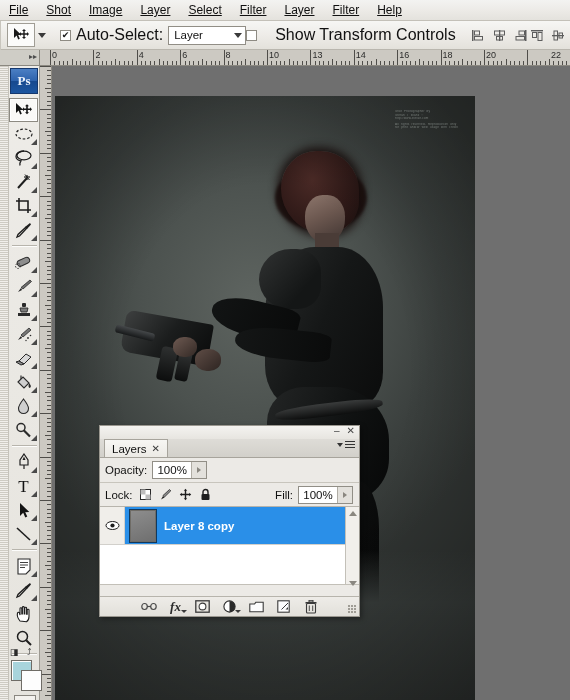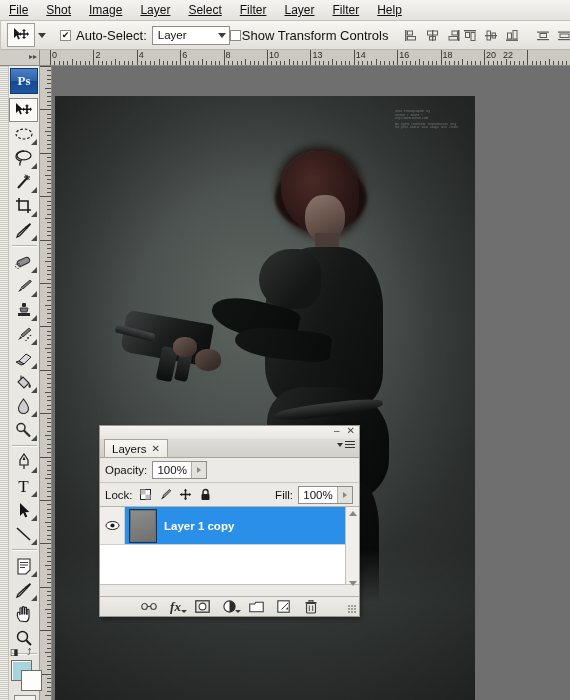--- a/index.html
+++ b/index.html
@@ -56,21 +56,21 @@
     width:0;height:0;border-left:4px solid transparent;border-right:4px solid transparent;
     border-top:5px solid #3a3a3a;
   }
   .ob-sep{width:1px;height:22px;background:#c3c0b8;margin:0 7px;
     box-shadow:1px 0 0 #f7f6f3;}
   .chk{
     width:11px;height:11px;border:1px solid #8e8b83;background:#fff;
     display:inline-flex;align-items:center;justify-content:center;
     font-size:9px;line-height:1;color:#1b1b1b;box-sizing:border-box;
   }
-  .ob-label{font-size:13px;color:#111;white-space:nowrap;}
+  .ob-label{font-size:16px;color:#111;white-space:nowrap;}
   .ob-select{
     width:78px;height:19px;border:1px solid #918e86;background:#fff;
     display:flex;align-items:center;justify-content:space-between;
     padding:0 3px 0 5px;box-sizing:border-box;font-size:11.5px;color:#111;
   }
   .align-group{display:flex;align-items:center;gap:4px;}
   .align-btn{width:17px;height:17px;display:flex;align-items:center;justify-content:center;}
 
   
   .ruler-corner{
@@ -396,21 +396,21 @@
       <span class="chk">✔</span>
       <span class="ob-label">Auto-Select:</span>
       <div class="ob-select">
         <span>Layer</span>
         <span class="caret-dn"></span>
       </div>
     </div>
 
     <div style="width:16px"></div>
 
-    <div style="display:flex;align-items:center;gap:1px;">
+    <div style="display:flex;align-items:center;gap:18px;">
       <span class="chk"></span>
       <span class="ob-label">Show Transform Controls</span>
     </div>
 
     <div class="ob-sep"></div>
 
     <div class="align-group">
       <div class="align-btn">
         <svg width="15" height="13" viewBox="0 0 15 13">
             <rect x="1" y="1" width="1.5" height="11" fill="#5d5d5d"></rect>
@@ -606,21 +606,21 @@
       <div class="rtick" style="left: 448.34px; height: 4px;"></div>
       <div class="rtick" style="left: 452.68px; height: 4px;"></div>
       <div class="rtick" style="left: 457.02px; height: 4px;"></div>
       <div class="rtick" style="left: 461.36px; height: 4px;"></div>
       <div class="rtick" style="left: 465.7px; height: 6px;"></div>
       <div class="rtick" style="left: 470.04px; height: 4px;"></div>
       <div class="rtick" style="left: 474.38px; height: 4px;"></div>
       <div class="rtick" style="left: 478.72px; height: 4px;"></div>
       <div class="rtick" style="left: 483.06px; height: 4px;"></div>
       <div class="rtick" style="left: 487.4px; height: 15px;"></div>
-      <div class="rnum" style="left: 463px;">22</div>
+      <div class="rnum" style="left: 511px;">22</div>
       <div class="rtick" style="left: 491.74px; height: 4px;"></div>
       <div class="rtick" style="left: 496.08px; height: 4px;"></div>
       <div class="rtick" style="left: 500.42px; height: 4px;"></div>
       <div class="rtick" style="left: 504.76px; height: 4px;"></div>
       <div class="rtick" style="left: 509.1px; height: 6px;"></div>
       <div class="rtick" style="left: 513.44px; height: 4px;"></div>
       <div class="rtick" style="left: 517.78px; height: 4px;"></div>
       <div class="rtick" style="left: 522.12px; height: 4px;"></div>
       <div class="rtick" style="left: 526.46px; height: 4px;"></div>
     </div>
@@ -1098,21 +1098,21 @@
     <div class="lp-list">
 
       <div class="layer-row sel">
         <div class="eye-cell">
           <svg width="15" height="11" viewBox="0 0 15 11">
               <ellipse cx="7.5" cy="5.5" rx="6.5" ry="4" fill="#fff" stroke="#1e1e1e" stroke-width="1"></ellipse>
               <circle cx="7.5" cy="5.5" r="2.1" fill="#1e1e1e"></circle>
             </svg>
         </div>
         <div class="thumb gray thumb-sel-out" style="outline:1px solid #10395f;"></div>
-        <span class="layer-name">Layer 1 copy</span>
+        <span class="layer-name">Layer 8 copy</span>
       </div>
 
 
       <div class="lp-scroll">
         <div class="sb-arrow">
             <span class="sb-up"></span>
           </div>
       </div>
     </div>
 

